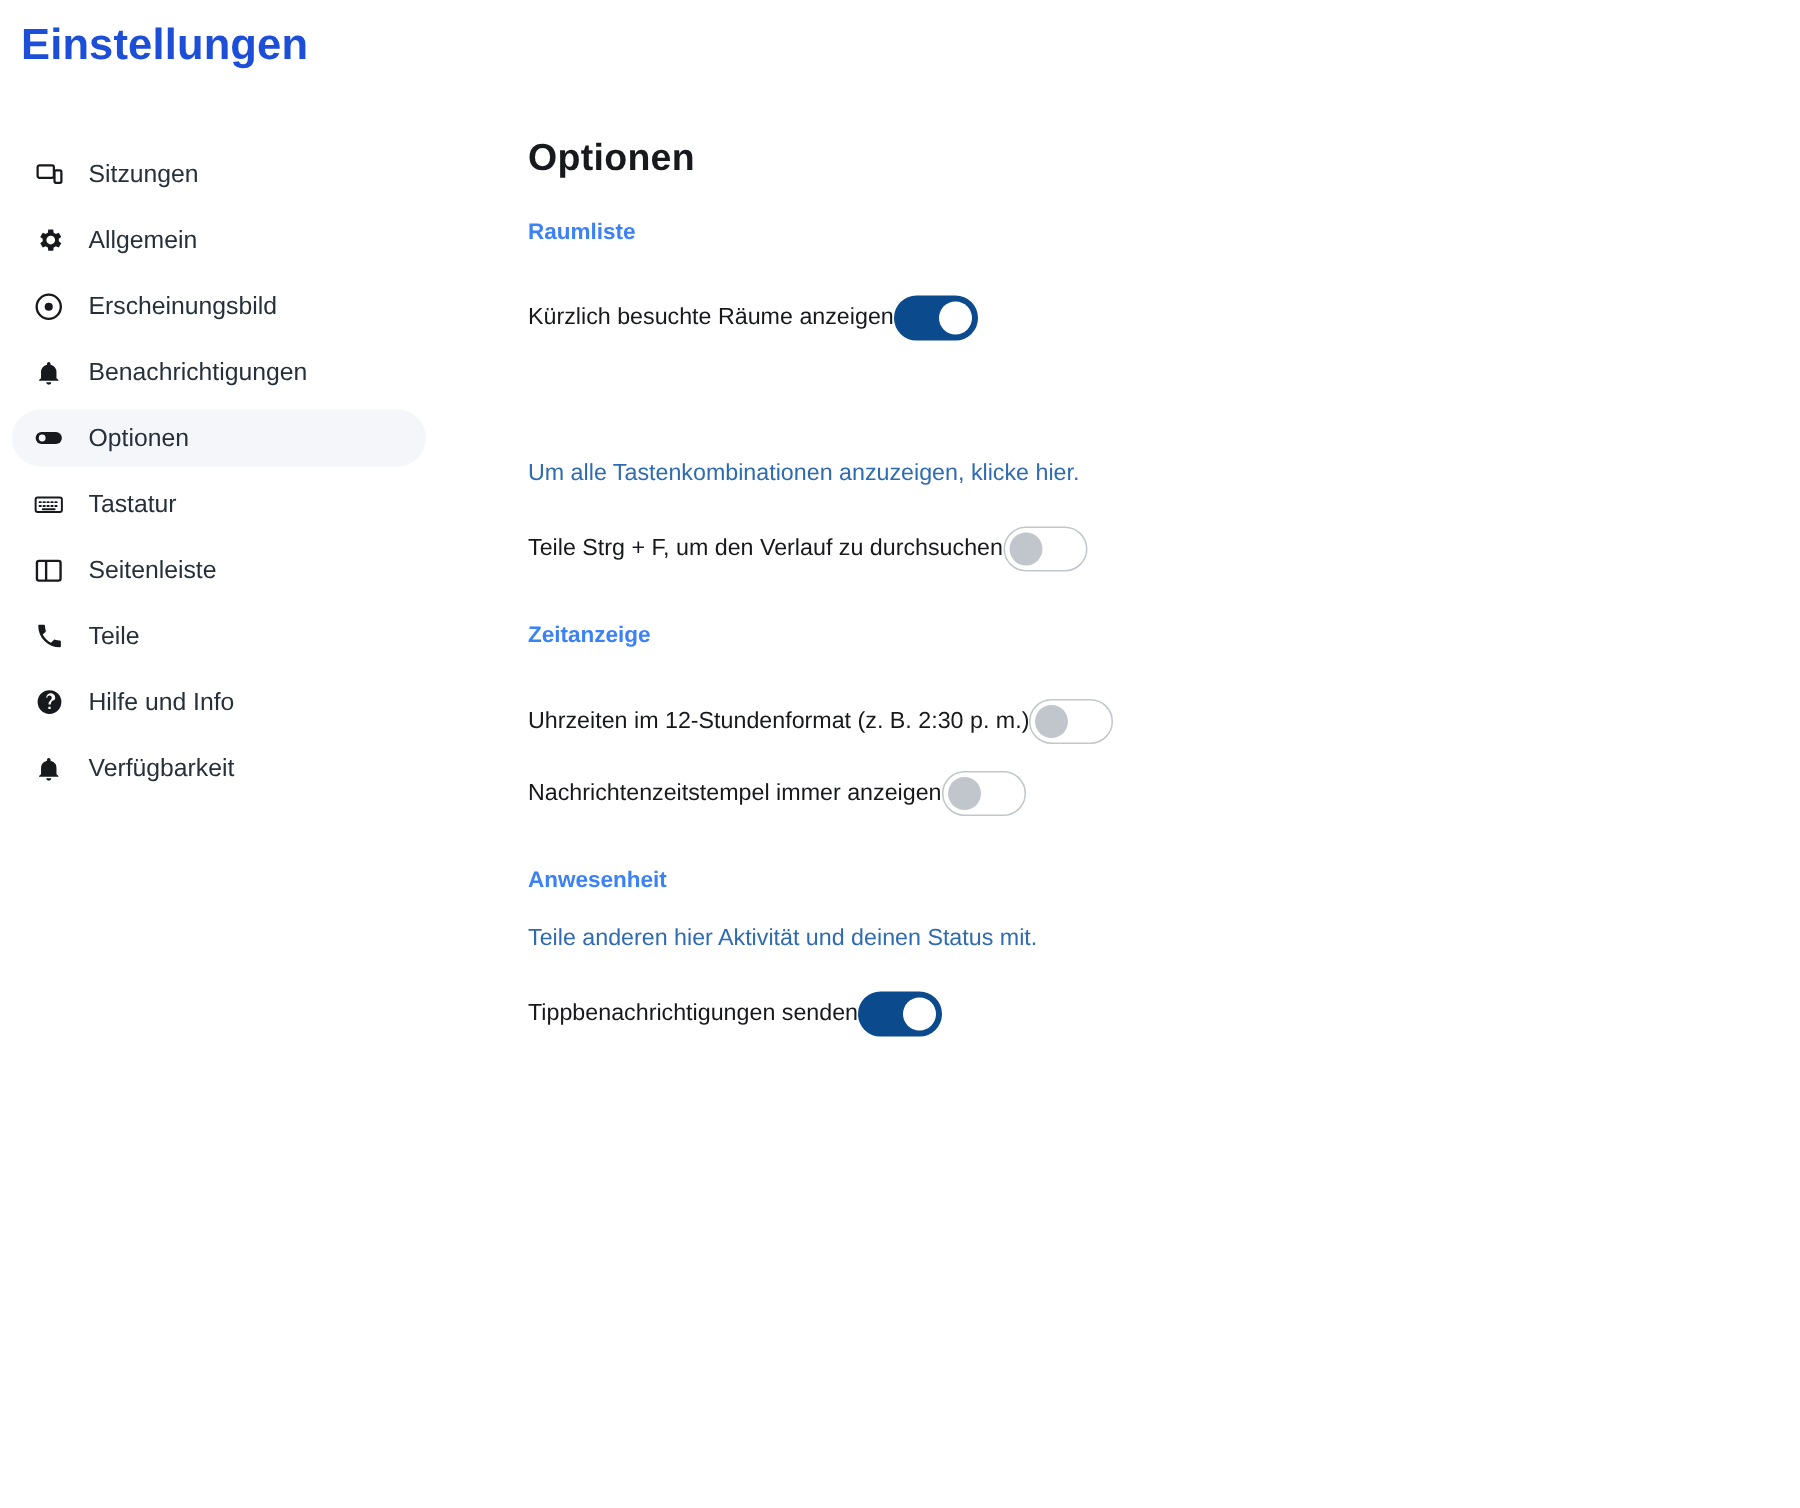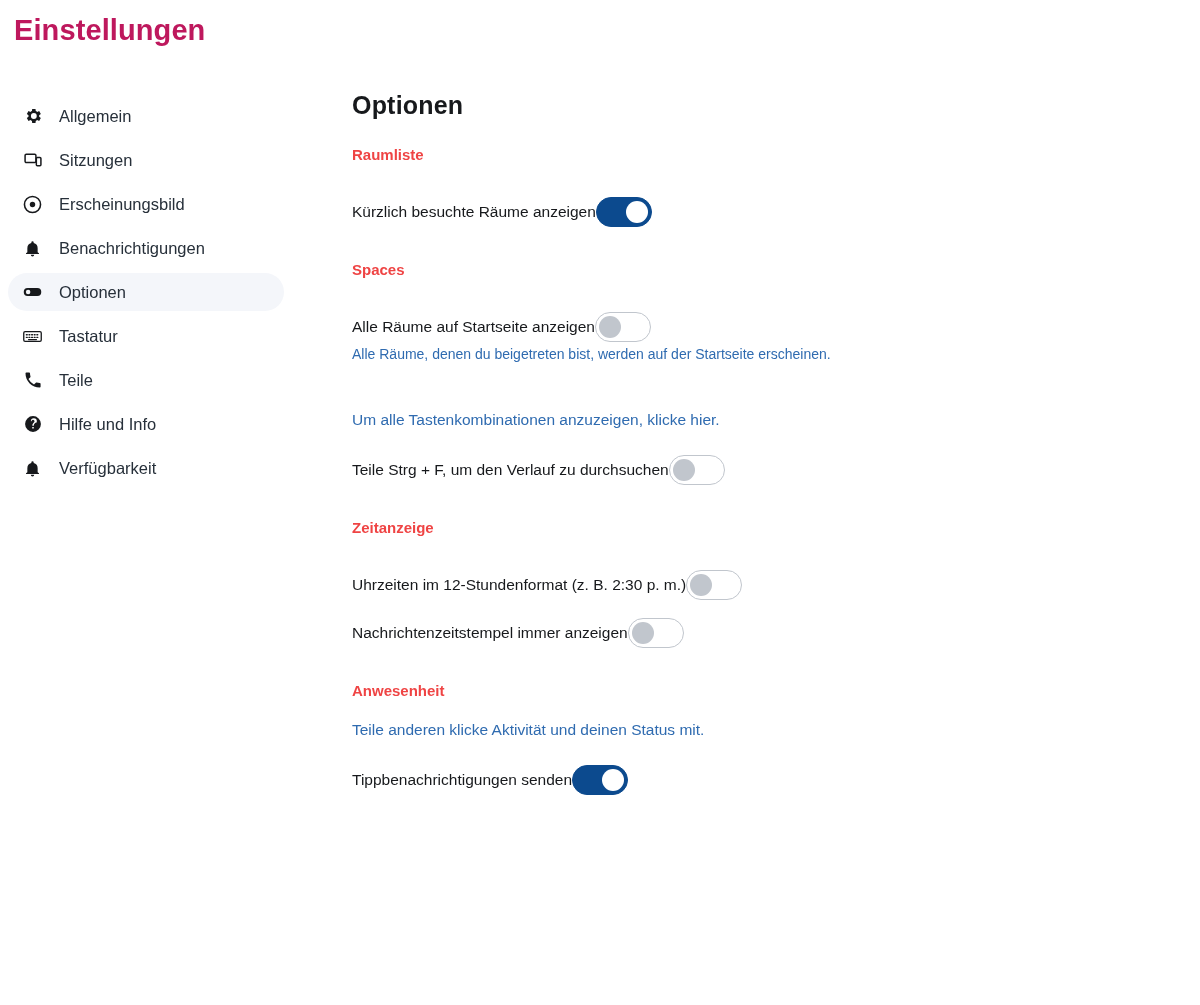--- a/index.html
+++ b/index.html
@@ -10,21 +10,21 @@
     height: 1005px;
     background: #ffffff;
     font-family: "Liberation Sans", sans-serif;
     color: #17191c;
     overflow: hidden;
   }
 
   .page-title {
     font-size: 29px;
     font-weight: 600;
-    color: #be185d;
+    color: #1d4ed8;
     padding: 14px 0 0 14px;
     letter-spacing: .1px;
   }
 
   .layout {
     display: flex;
     align-items: flex-start;
     margin-top: 44px;
   }
 
@@ -77,21 +77,21 @@
     font-size: 25px;
     font-weight: 600;
     color: #17191c;
     margin: 0 0 26px 0;
     letter-spacing: .2px;
   }
 
   .group-heading {
     font-size: 15px;
     font-weight: 600;
-    color: #ef4444;
+    color: #3b82f6;
     margin: 0 0 8px 0;
   }
 
   .row {
     display: flex;
     align-items: center;
     min-height: 34px;
   }
   .row-label {
     font-size: 15.5px;
@@ -152,39 +152,39 @@
 <body>
 
 <div class="page-title">Einstellungen</div>
 
 <div class="layout">
 
   <nav class="sidebar">
 
     <div class="nav-item">
       <span class="nav-icon">
-        <svg width="20" height="20" viewBox="0 0 24 24" fill="currentColor">
-          <path d="M19.4 13a7.6 7.6 0 000-2l2-1.5-2-3.4-2.4 1a7.7 7.7 0 00-1.7-1L15 3.5h-4l-.3 2.6c-.6.2-1.2.6-1.7 1l-2.4-1-2 3.4L6.6 11a7.6 7.6 0 000 2l-2 1.5 2 3.4 2.4-1c.5.4 1.1.8 1.7 1l.3 2.6h4l.3-2.6c.6-.2 1.2-.6 1.7-1l2.4 1 2-3.4-2-1.5zM13 15.5a3.5 3.5 0 110-7 3.5 3.5 0 010 7z"></path>
-        </svg>
-      </span>
-      <span class="nav-label">Allgemein</span>
-    </div>
-
-    <div class="nav-item">
-      <span class="nav-icon">
         <svg width="20" height="20" viewBox="0 0 24 24" fill="none" stroke="currentColor" stroke-width="1.8">
           <rect x="2.5" y="5" width="13" height="10" rx="1.5"></rect>
           <rect x="16" y="9" width="5.5" height="10" rx="1.2"></rect>
         </svg>
       </span>
       <span class="nav-label">Sitzungen</span>
     </div>
 
     <div class="nav-item">
       <span class="nav-icon">
+        <svg width="20" height="20" viewBox="0 0 24 24" fill="currentColor">
+          <path d="M19.4 13a7.6 7.6 0 000-2l2-1.5-2-3.4-2.4 1a7.7 7.7 0 00-1.7-1L15 3.5h-4l-.3 2.6c-.6.2-1.2.6-1.7 1l-2.4-1-2 3.4L6.6 11a7.6 7.6 0 000 2l-2 1.5 2 3.4 2.4-1c.5.4 1.1.8 1.7 1l.3 2.6h4l.3-2.6c.6-.2 1.2-.6 1.7-1l2.4 1 2-3.4-2-1.5zM13 15.5a3.5 3.5 0 110-7 3.5 3.5 0 010 7z"></path>
+        </svg>
+      </span>
+      <span class="nav-label">Allgemein</span>
+    </div>
+
+    <div class="nav-item">
+      <span class="nav-icon">
         <svg width="21" height="21" viewBox="0 0 24 24" fill="none" stroke="currentColor" stroke-width="1.8">
           <circle cx="12" cy="12" r="9.2"></circle>
           <circle cx="12" cy="12" r="3.1" fill="currentColor" stroke="none"></circle>
         </svg>
       </span>
       <span class="nav-label">Erscheinungsbild</span>
     </div>
 
     <div class="nav-item">
       <span class="nav-icon">
@@ -208,20 +208,29 @@
     <div class="nav-item">
       <span class="nav-icon">
         <svg width="21" height="21" viewBox="0 0 24 24" fill="none" stroke="currentColor" stroke-width="1.5">
           <rect x="2" y="6.5" width="20" height="11" rx="1.5"></rect>
           <path d="M5 10h1M8 10h1M11 10h1M14 10h1M17 10h1M5 13h1M8 13h1M11 13h1M14 13h1M17 13h1M7.5 15.5h9" stroke-linecap="round"></path>
         </svg>
       </span>
       <span class="nav-label">Tastatur</span>
     </div>
 
+    <div class="nav-item">
+      <span class="nav-icon">
+        <svg width="21" height="21" viewBox="0 0 24 24" fill="none" stroke="currentColor" stroke-width="1.8">
+          <rect x="3" y="4.5" width="18" height="15" rx="1.6"></rect>
+          <path d="M10 4.5v15"></path>
+        </svg>
+      </span>
+      <span class="nav-label">Seitenleiste</span>
+    </div>
 
     <div class="nav-item">
       <span class="nav-icon">
         <svg width="20" height="20" viewBox="0 0 24 24" fill="currentColor">
           <path d="M6.6 10.8a15.1 15.1 0 006.6 6.6l2.2-2.2c.3-.3.7-.4 1-.2 1.2.4 2.4.6 3.7.6.6 0 1 .4 1 1V20c0 .6-.4 1-1 1A17 17 0 013 4c0-.6.4-1 1-1h3.4c.6 0 1 .4 1 1 0 1.3.2 2.5.6 3.7.1.3 0 .7-.2 1l-2.2 2.1z"></path>
         </svg>
       </span>
       <span class="nav-label">Teile</span>
     </div>
 
@@ -256,31 +265,20 @@
       <div class="row">
         <span class="row-label">Kürzlich besuchte Räume anzeigen</span>
         <span class="toggle on">
             <span class="knob"></span>
           </span>
       </div>
     </div>
 
     <div class="spacer-lg"></div>
 
-    <div class="block">
-      <div class="group-heading">Spaces</div>
-      <div class="spacer-md"></div>
-      <div class="row">
-        <span class="row-label">Alle Räume auf Startseite anzeigen</span>
-        <span class="toggle">
-            <span class="knob"></span>
-          </span>
-      </div>
-      <div class="sub-text">Alle Räume, denen du beigetreten bist, werden auf der Startseite erscheinen.</div>
-    </div>
 
     <div class="spacer-lg"></div>
 
     <div class="block">
       <div class="spacer-sm"></div>
       <div class="link-text">
         <span>Um alle Tastenkombinationen anzuzeigen, </span><span class="inline-link">klicke hier</span><span>.</span>
       </div>
       <div class="spacer-md"></div>
       <div class="row">
@@ -309,21 +307,21 @@
             <span class="knob"></span>
           </span>
       </div>
     </div>
 
     <div class="spacer-lg"></div>
 
     <div class="block">
       <div class="group-heading">Anwesenheit</div>
       <div class="spacer-sm"></div>
-      <div class="link-text">Teile anderen klicke Aktivität und deinen Status mit.</div>
+      <div class="link-text">Teile anderen hier Aktivität und deinen Status mit.</div>
       <div class="spacer-md"></div>
       <div class="row">
         <span class="row-label">Tippbenachrichtigungen senden</span>
         <span class="toggle on">
             <span class="knob"></span>
           </span>
       </div>
     </div>
 
   </main>

